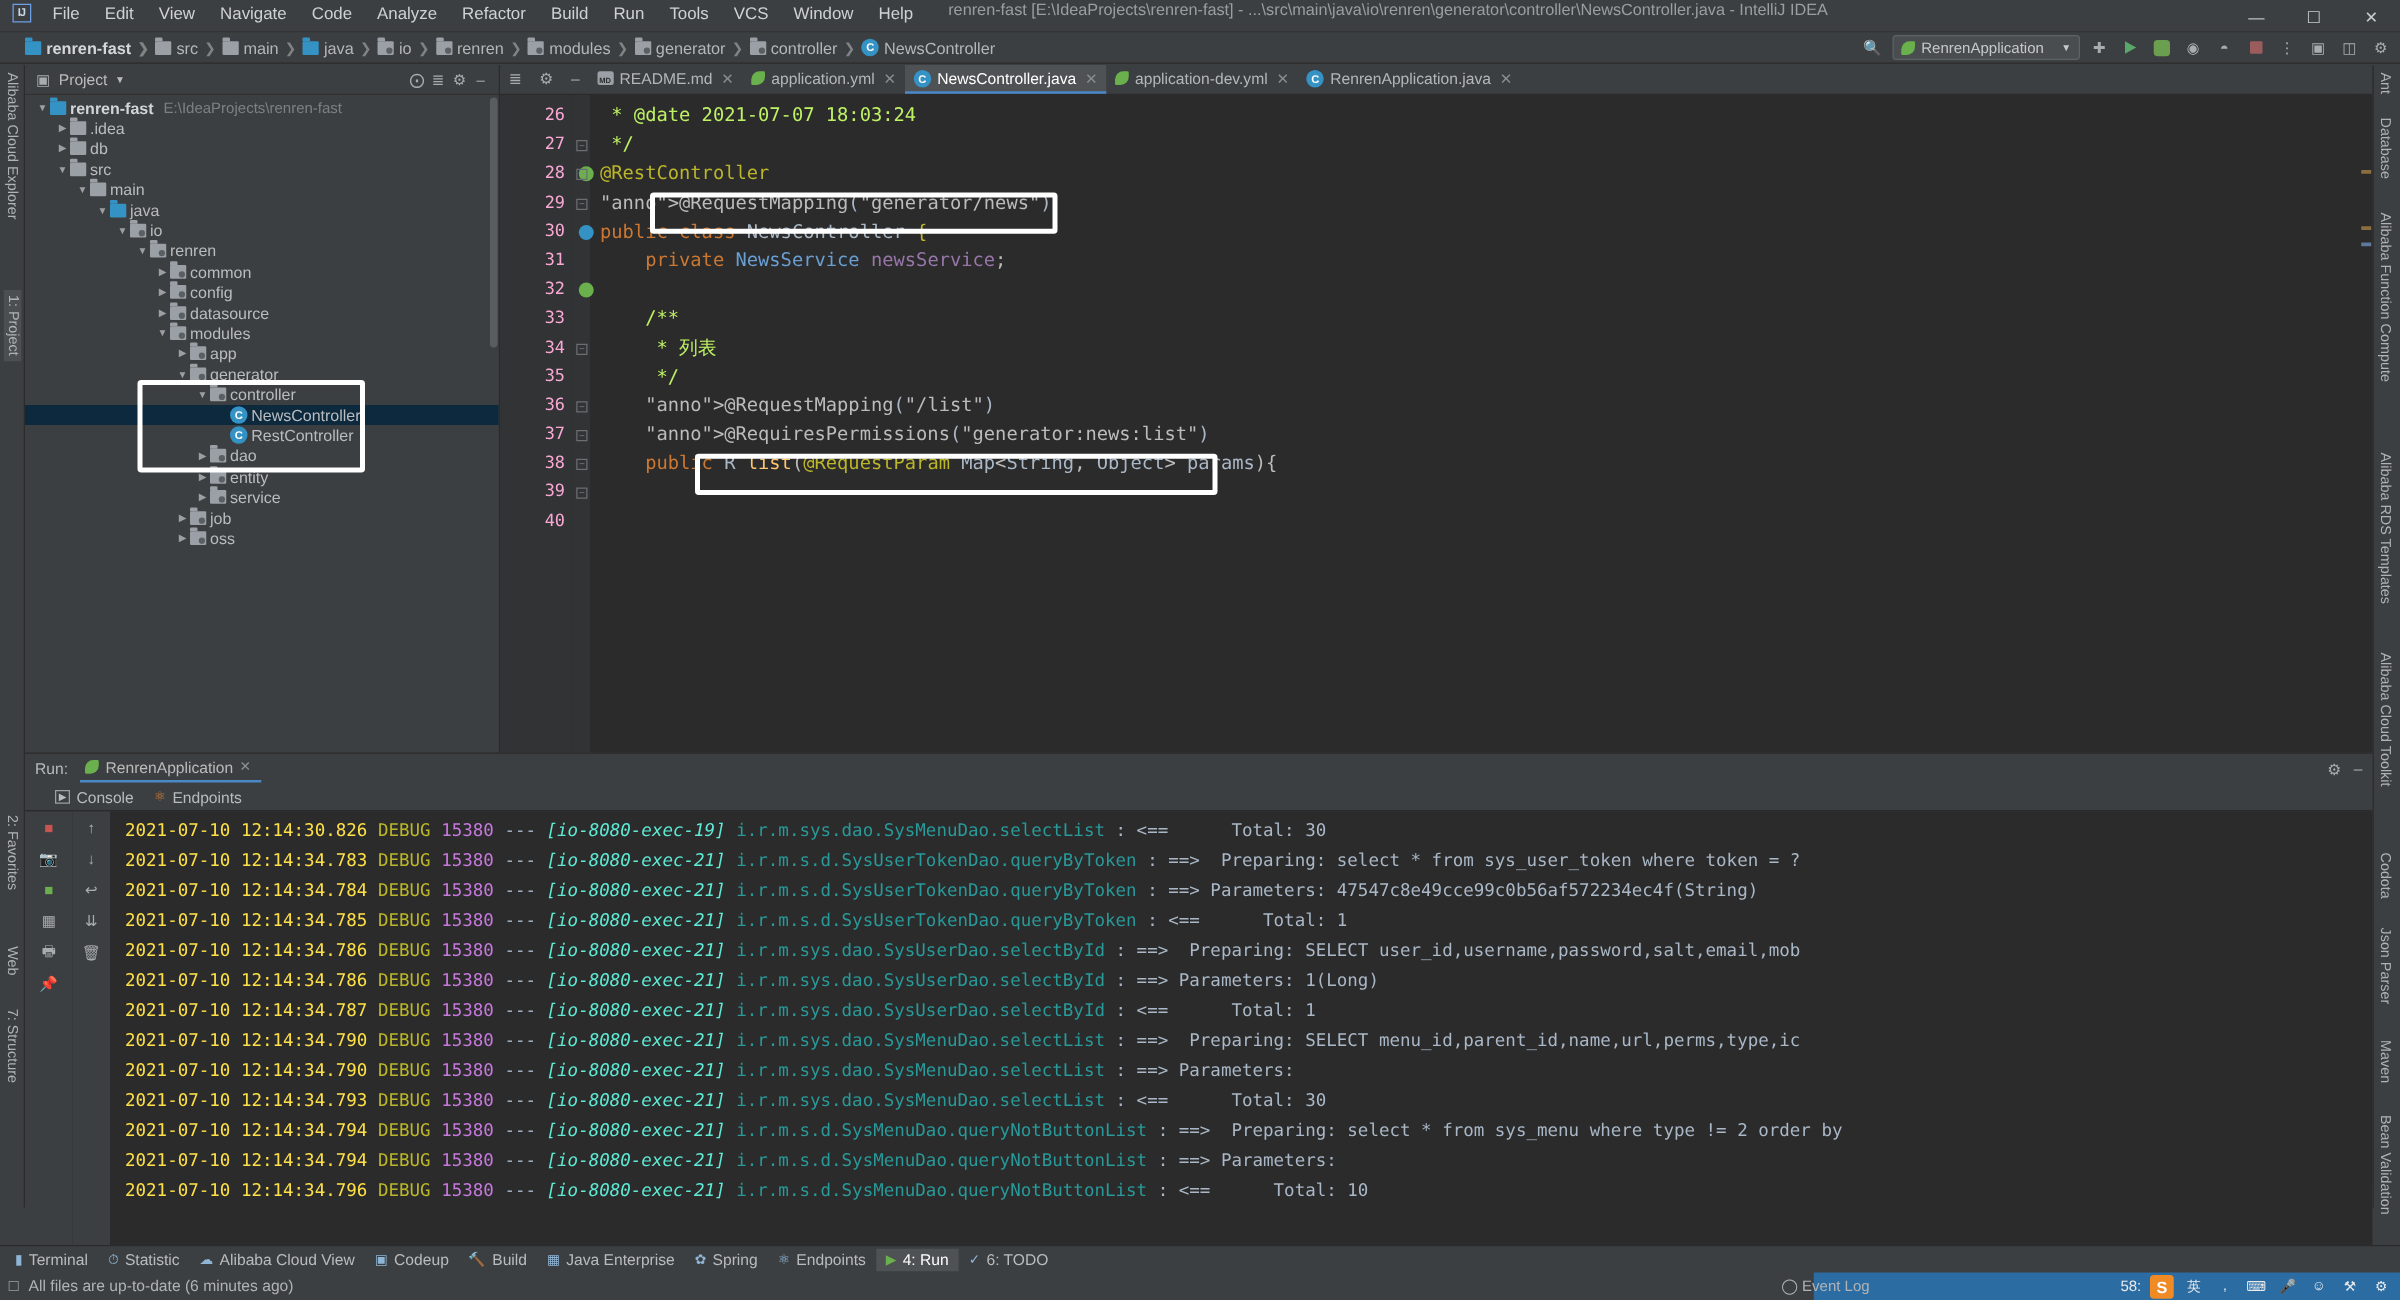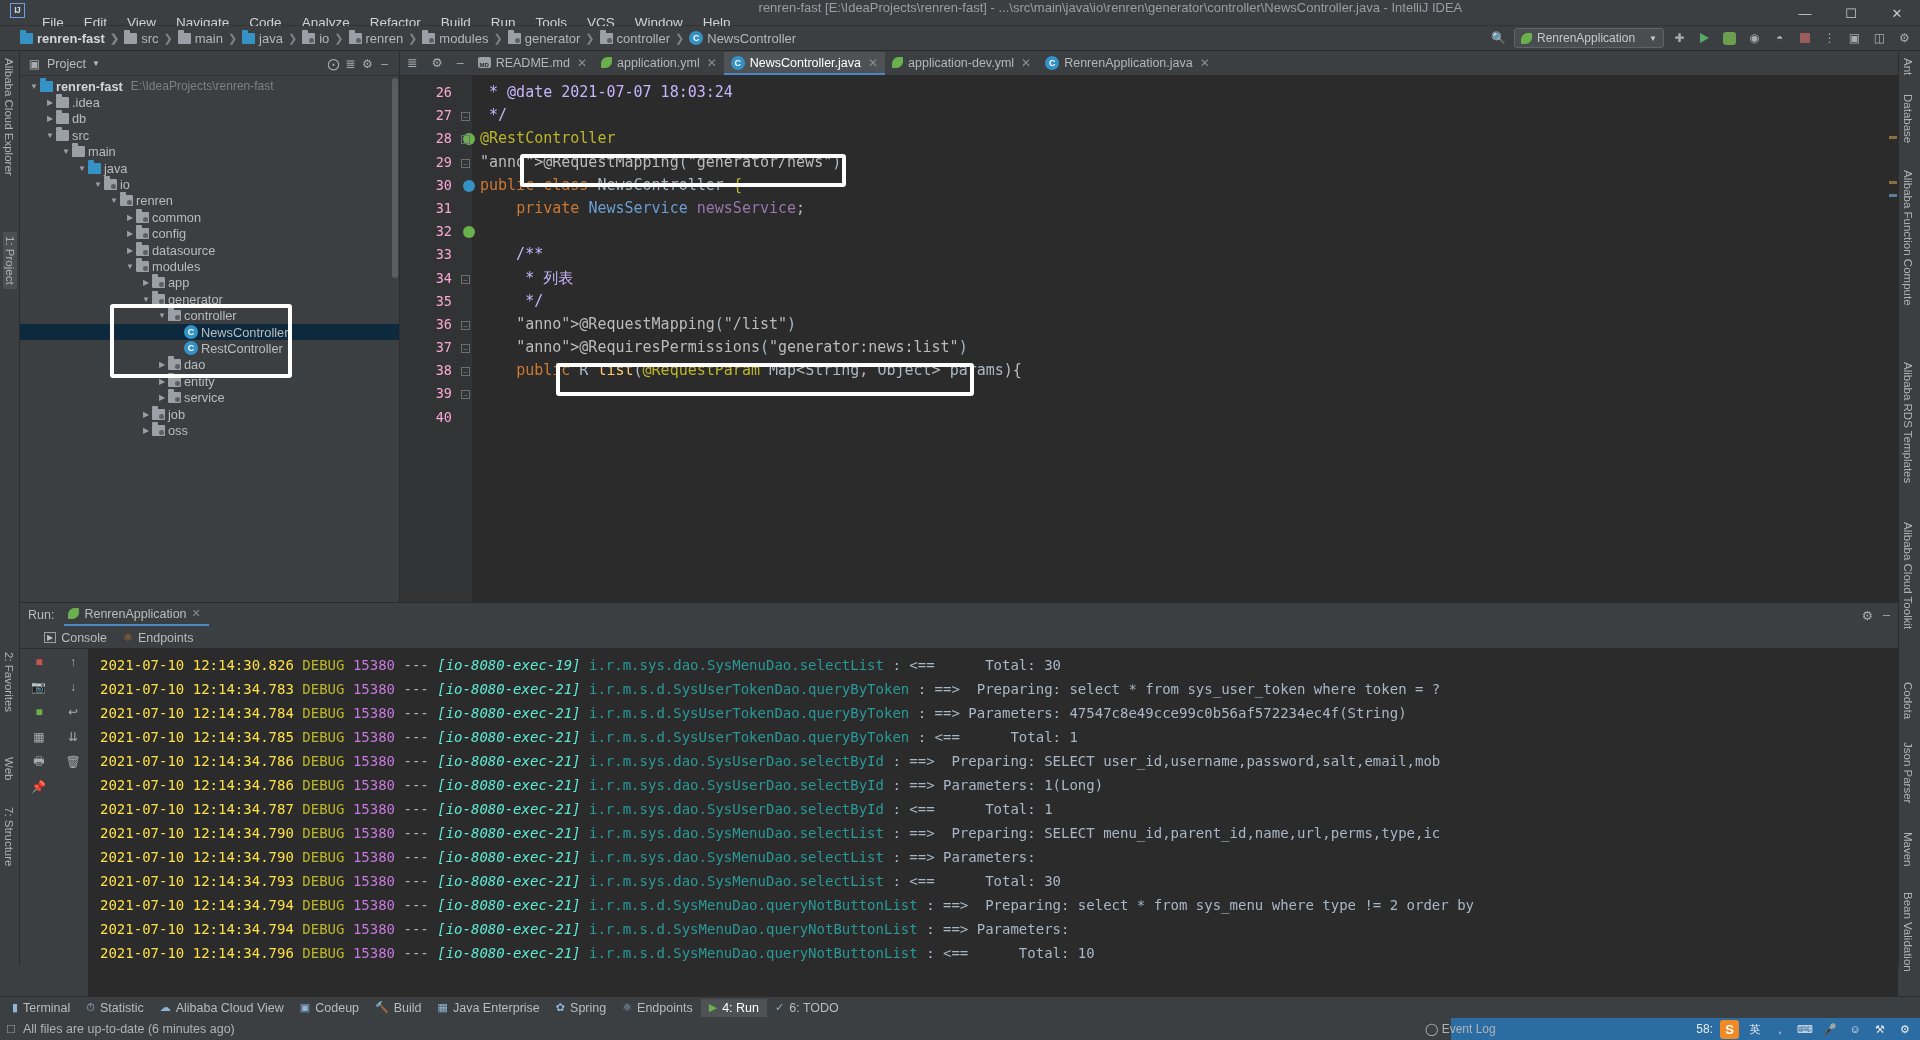--- a/index.html
+++ b/index.html
@@ -6,21 +6,21 @@
   html,body { width:1920px; height:1040px; overflow:hidden; background:#3c3f41;
     font-family:"Liberation Sans", sans-serif; color:#bbbbbb; }
   .app { position:relative; width:1920px; height:1040px; background:#3c3f41; }
 
   
   .titlebar { height:26px; background:#3c3f41; display:flex; align-items:flex-start;
     border-bottom:1px solid #323232; position:relative; }
   .ij-logo { width:22px; height:20px; margin:0 4px 0 6px; display:flex;align-items:center;justify-content:center;}
   .ij-logo .box { width:15px;height:15px;border:1.5px solid #6d9ee8; color:#c9d7ea;
     font-size:9px; display:flex;align-items:center;justify-content:center; font-weight:bold; letter-spacing:-1px;}
-  .menubar { display:flex; align-items:center; gap:0px;margin-top:12px; }
+  .menubar { display:flex; align-items:center; gap:0px; }
   .menu-item { padding:3px 10px; font-size:13.5px; color:#cfd2d4; white-space:nowrap; }
   .title-text { font-size:13px; color:#9a9ea2; margin-left:18px; white-space:nowrap; }
   .win-ctrl { position:absolute; right:0; top:0; height:26px; display:flex; }
   .win-btn { width:46px; height:26px; display:flex; align-items:center; justify-content:center;
     color:#c8cbcd; font-size:13px; }
 
   
   .navbar { height:25px; background:#3c3f41; display:flex; align-items:center;
     padding-left:20px; border-bottom:1px solid #2b2b2b; position:relative; }
   .crumb { display:flex; align-items:center; font-size:13px; color:#b4b7ba; white-space:nowrap; }
@@ -79,21 +79,21 @@
   .gutter { width:58px; background:#313335; text-align:right; padding-top:5px; flex-shrink:0;}
   .gline { height:23.2px; line-height:23.2px; font-family:"DejaVu Sans Mono", monospace;
     font-size:13.5px; color:#f9a8d4; padding-right:6px; position:relative;}
   .gmark { position:absolute; right:-16px; top:4px; width:15px;height:15px; }
   .fold-col { width:14px; background:#313335; padding-top:5px; flex-shrink:0;}
   .fline { height:23.2px; position:relative; }
   .code-text { flex:1; padding-top:5px; font-family:"DejaVu Sans Mono", monospace; font-size:15px;
     position:relative; overflow:hidden;}
   .cl { height:23.2px; line-height:23.2px; white-space:pre; padding-left:8px; }
   .anno { color:#bbb529; } .kw { color:#cc7832; }
-  .cmt { color:#c4b5fd; } .cls { color:#a9b7c6; } .fld { color:#9876aa; } .mth { color:#ffc66d; } .plain { color:#a9b7c6; }
+  .cmt { color:#bef264; } .cls { color:#a9b7c6; } .fld { color:#9876aa; } .mth { color:#ffc66d; } .plain { color:#a9b7c6; }
   .hl-box { position:absolute; border:4px solid #ffffff; border-radius:3px; pointer-events:none; }
   .breadcrumbs2 { height:21px; background:#3c3f41; display:flex; align-items:center;
     padding-left:60px; font-size:12.5px; color:#9a9ea2; border-top:1px solid #2b2b2b;}
   .marker-strip { width:12px; background:#2b2b2b; position:relative; flex-shrink:0;}
   .mk { position:absolute; right:1px; width:8px; height:3px; }
 
   
   .runpanel { position:absolute; left:20px; right:22px; bottom:44px; top:auto; height:394px;
     background:#3c3f41; display:flex; flex-direction:column; border-top:1px solid #2b2b2b;}
   .run-head { height:24px; display:flex; align-items:center; padding-left:8px; font-size:12.5px; position:relative;}

